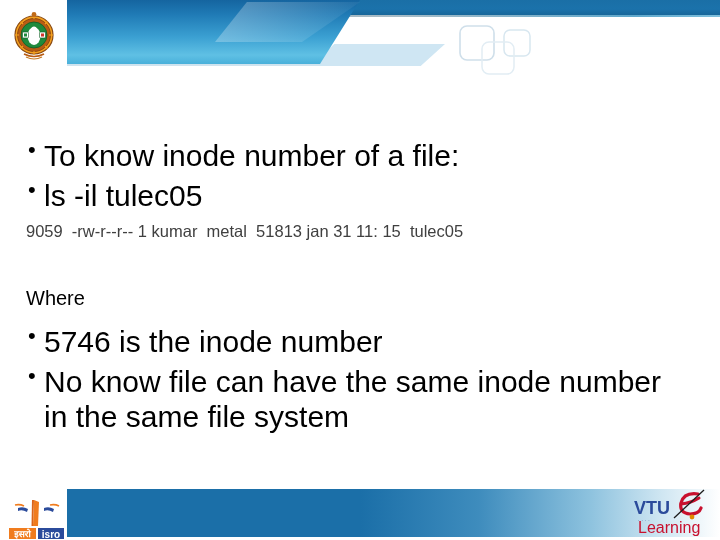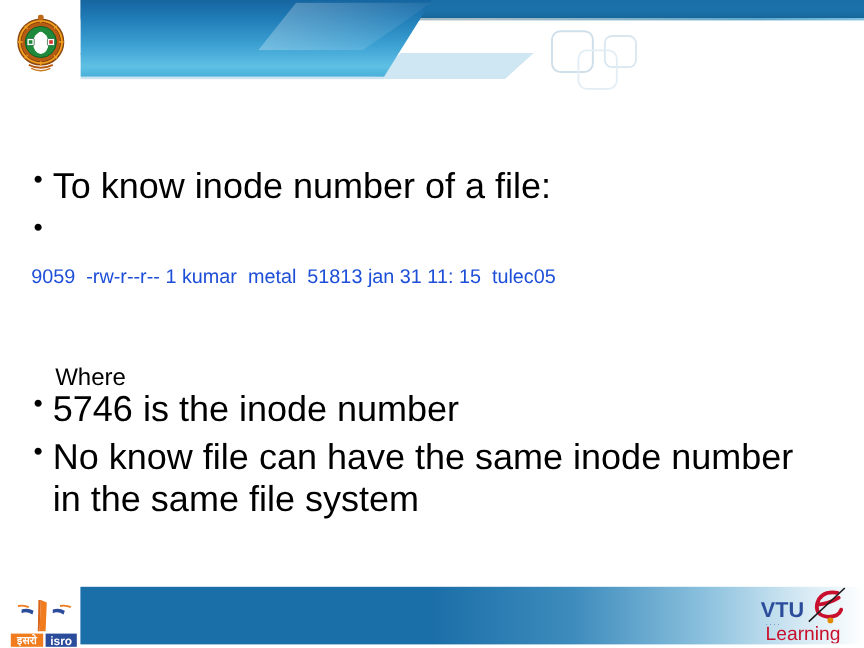--- a/index.html
+++ b/index.html
@@ -149,29 +149,28 @@
     font-size: 30px;
     line-height: 1.18;
     white-space: pre-wrap;
   }
   #b1 { left: 22px; top: 46px; }
   #b2 { left: 22px; top: 86px; }
   .cmd-output {
     position: absolute;
     left: 26px; top: 130px;
     font-size: 16.5px;
-    color: #1d4ed8;
+    color: #404040;
     white-space: pre;
   }
   .where-label {
     position: absolute;
-    left: 26px; top: 212px;
+    left: 26px; top: 195px;
     font-size: 20px;
     color: #000000;
-    margin-left: 20px;
   }
   #b3 { left: 22px; top: 232px; }
   #b4 { left: 22px; top: 272px; width: 660px; }
 
   
   .footer {
     position: absolute;
     left: 0; bottom: 0;
     width: 720px;
     height: 60px;
@@ -258,20 +257,21 @@
 
 <div class="content">
 
   <div class="bullet-row" id="b1">
     <span class="bullet-dot">•</span>
     <span class="bullet-text">To know inode number of a file:</span>
   </div>
 
   <div class="bullet-row" id="b2">
     <span class="bullet-dot">•</span>
+    <span class="bullet-text">ls -il tulec05</span>
   </div>
 
   <div class="cmd-output">9059  -rw-r--r-- 1 kumar  metal  51813 jan 31 11: 15  tulec05</div>
 
   <div class="where-label">Where</div>
 
   <div class="bullet-row" id="b3">
     <span class="bullet-dot">•</span>
     <span class="bullet-text">5746 is the inode number</span>
   </div>

